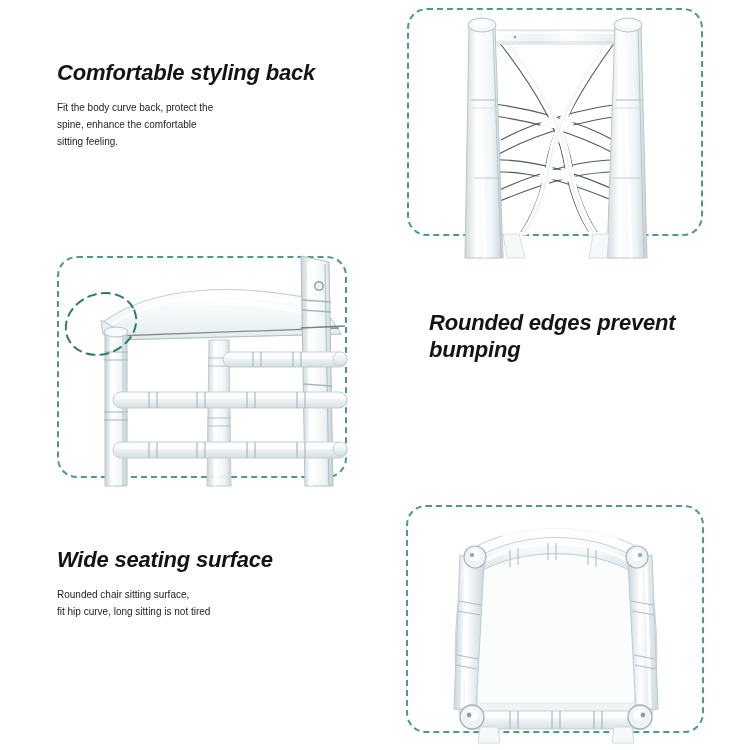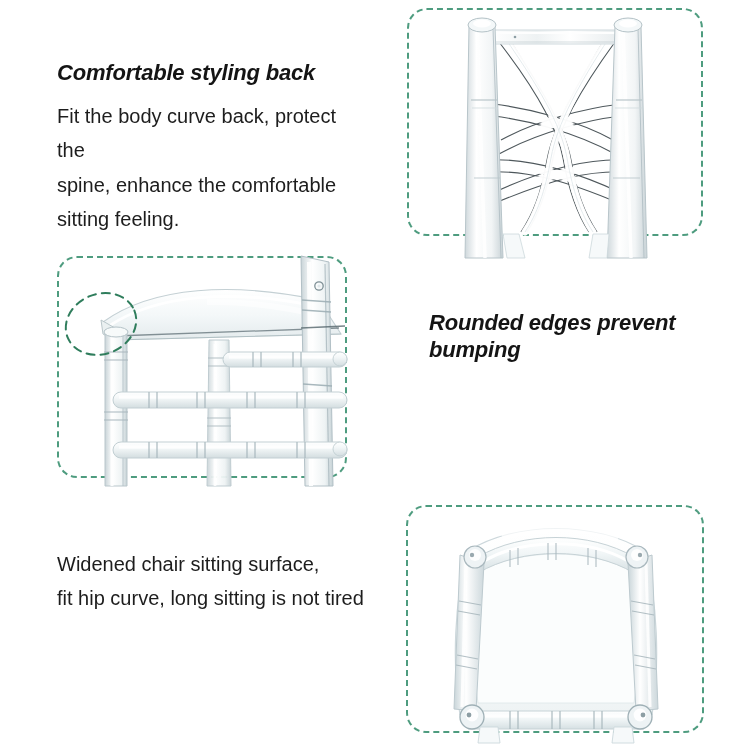--- a/index.html
+++ b/index.html
@@ -30,21 +30,21 @@
     font-size: 22px;
     font-weight: bold;
     font-style: italic;
     color: #141414;
     letter-spacing: -0.2px;
     line-height: 1.22;
     margin: 0 0 12px 0;
     white-space: pre-line;
   }
   .feature-desc {
-    font-size: 20px;
+    font-size: 10px;
     font-weight: normal;
     color: #1d1d1d;
     line-height: 1.72;
     margin: 0;
     white-space: pre-line;
   }
 
   .block-back      { left: 57px;  top: 60px;  width: 310px; }
   .block-edges     { left: 429px; top: 310px; width: 300px; }
   .block-seat      { left: 57px;  top: 547px; width: 330px; }
@@ -270,21 +270,22 @@
       <ellipse cx="44" cy="68" rx="36" ry="30" transform="rotate(-22 44 68)" fill="none" stroke="#2f7d5c" stroke-width="2" stroke-dasharray="8 6" stroke-linecap="round"></ellipse>
     </svg>
   </div>
 
   <div class="text-block block-edges">
     <h2 class="feature-title">Rounded edges prevent
 bumping</h2>
   </div>
 
   <div class="text-block block-seat">
-    <p class="feature-desc">Widened chair sitting surface,
+    <h2 class="feature-title">Wide seating surface</h2>
+    <p class="feature-desc">Rounded chair sitting surface,
 fit hip curve, long sitting is not tired</p>
   </div>
 
   <div class="photo-frame frame-seattop"></div>
   <div class="photo ph-seattop">
     <svg width="298" height="238" viewBox="0 0 298 238">
       <defs>
         <linearGradient id="seattopg" x1="0" y1="0" x2="0" y2="1">
           <stop offset="0" stop-color="#ffffff"></stop>
           <stop offset="0.45" stop-color="#fafcfc"></stop>

